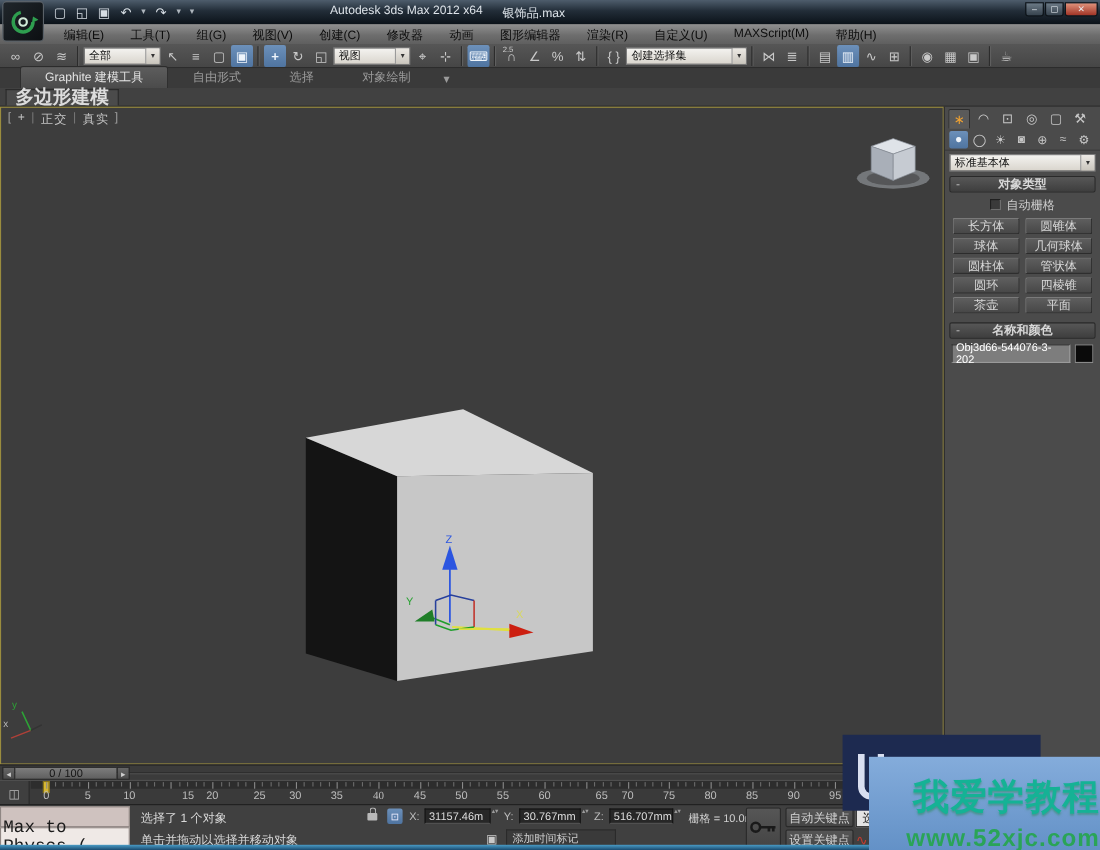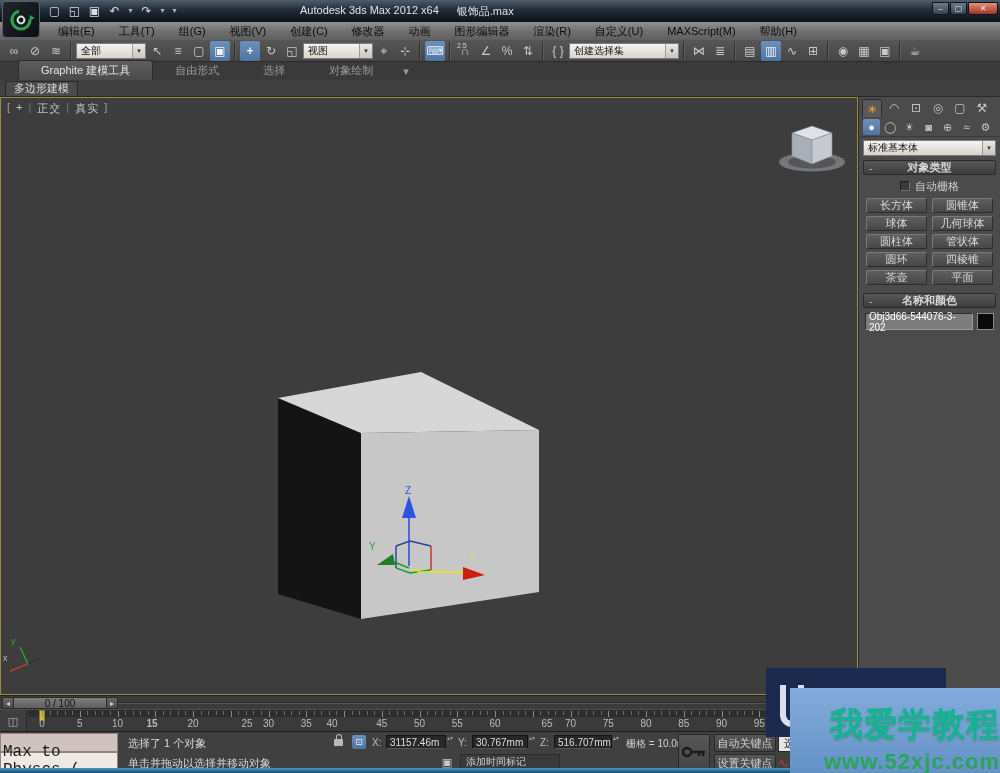--- a/index.html
+++ b/index.html
@@ -46,21 +46,21 @@
   .dd .arrow { margin-left:auto; width:13px; height:100%; background:linear-gradient(#ece9e4,#cac6bd);
     border-left:1px solid #9a9a9a; display:flex; align-items:center; justify-content:center; font-size:7px; color:#333; }
   .snaptxt { position:absolute; font-size:7px; top:1px; left:2px; color:#cfcfcf; }
 
   
   #ribbontabs { left:0; top:62px; width:1000px; height:18px; background:#3a3a3a; display:flex; align-items:flex-end; padding-left:18px; }
   .rtab { padding:2px 22px; font-size:11px; color:#9b9b9b; }
   .rtab.active { background:linear-gradient(#5d5d5d,#4b4b4b); color:#e4e4e4; border:1px solid #2c2c2c; border-bottom:none; border-radius:3px 3px 0 0; }
   #ribbonpanel { left:0; top:80px; width:1000px; height:17px; background:#414141; border-bottom:1px solid #2a2a2a; display:flex; align-items:center; }
   #polypanel { margin-left:5px; height:15px; padding:0 8px; background:#4b4b4b; border:1px solid #282828; border-bottom:none;
-    color:#dcdcdc; font-size:11px; display:flex; align-items:center; }
+    color:#dcdcdc; font-size:17px; display:flex; align-items:center;font-weight:bold; }
 
   
   #viewport { left:0; top:97px; width:858px; height:598px; background:#3d3d3d; border:1px solid #9a8c3e; }
   #vplabel { left:6px; top:3px; color:#c4c4c4; font-size:11px; letter-spacing:1px; display:flex; gap:5px; }
   #vplabel .b { color:#9f9f9f; } #vplabel .s { color:#7a7a7a; }
   #viewcube { right:8px; top:26px; width:74px; height:50px; }
 
   
   #cmdpanel { left:858px; top:97px; width:142px; height:676px; background:#4b4b4b; border-left:1px solid #2d2d2d; }
   #paneltabs { display:flex; gap:2px; padding:2px 3px 0 3px; height:20px; }
@@ -486,26 +486,26 @@
         <div class="tk" style="left: 751.7px;"></div>
         <div class="tk maj" style="left: 759.25px;"></div>
         <div class="tk" style="left: 766.8px;"></div>
         <div class="tk" style="left: 774.35px;"></div>
         <div class="tk" style="left: 781.9px;"></div>
         <div class="tk" style="left: 789.45px;"></div>
         <div class="tk maj" style="left: 797px;"></div>
         <div class="tl" style="left: 42px;">0</div>
         <div class="tl" style="left: 79.75px;">5</div>
         <div class="tl" style="left: 117.5px;">10</div>
-        <div class="tl" style="left: 152px; font-weight: bold;">15</div>
+        <div class="tl" style="left: 171px;">15</div>
         <div class="tl" style="left: 193px;">20</div>
-        <div class="tl" style="left: 247px; text-align: right;">25</div>
+        <div class="tl" style="left: 236px; text-align: right;">25</div>
         <div class="tl" style="left: 268.5px;">30</div>
         <div class="tl" style="left: 306.25px;">35</div>
-        <div class="tl" style="left: 332px;">40</div>
+        <div class="tl" style="left: 344px; font-family: Liberation Serif, serif;">40</div>
         <div class="tl" style="left: 381.75px;">45</div>
         <div class="tl" style="left: 419.5px;">50</div>
         <div class="tl" style="left: 457.25px;">55</div>
         <div class="tl" style="left: 495px;">60</div>
         <div class="tl" style="left: 547px;">65</div>
         <div class="tl" style="left: 570.5px;">70</div>
         <div class="tl" style="left: 608.25px;">75</div>
         <div class="tl" style="left: 646px;">80</div>
         <div class="tl" style="left: 683.75px;">85</div>
         <div class="tl" style="left: 721.5px;">90</div>

